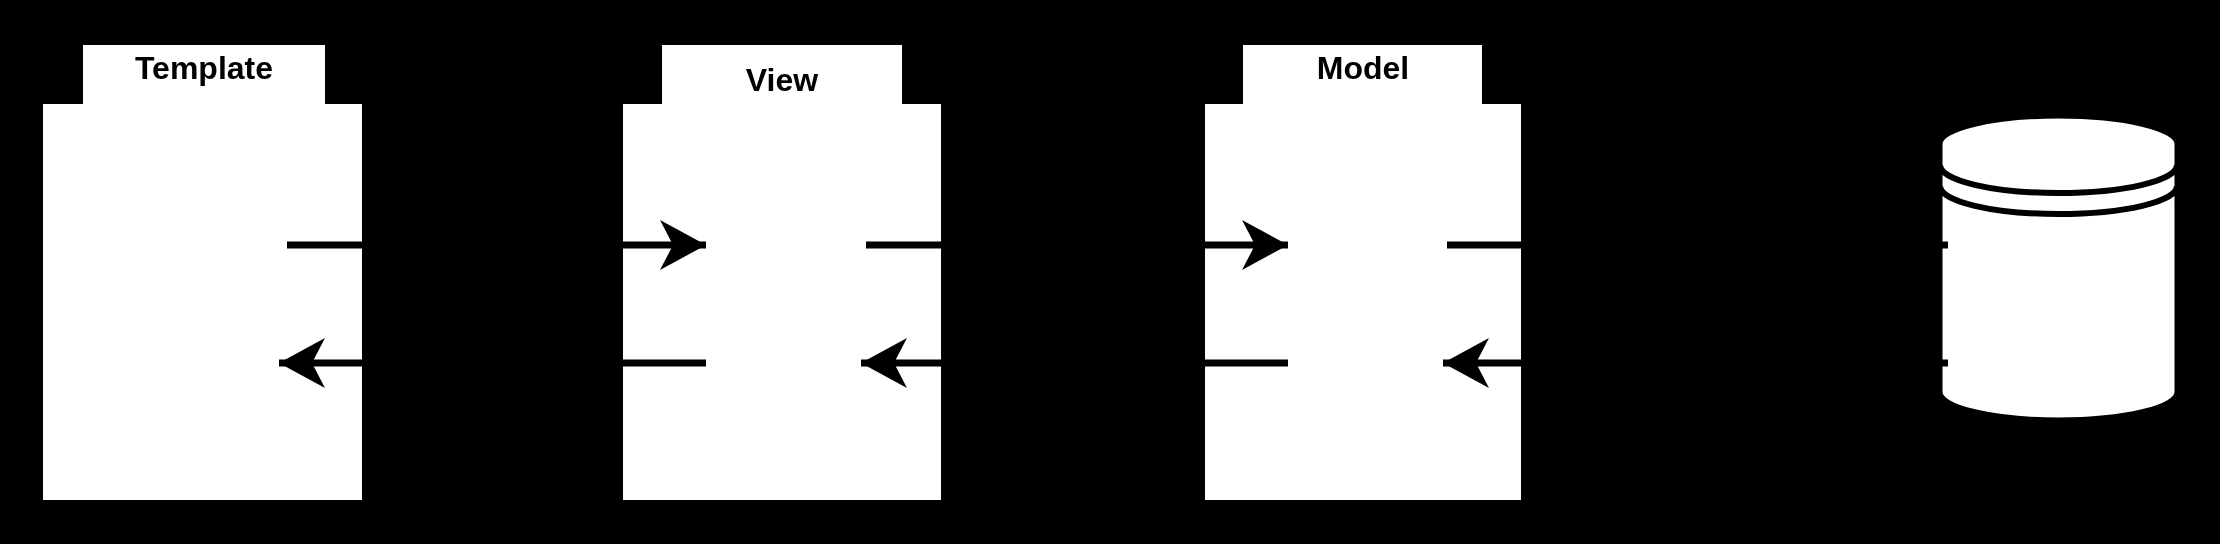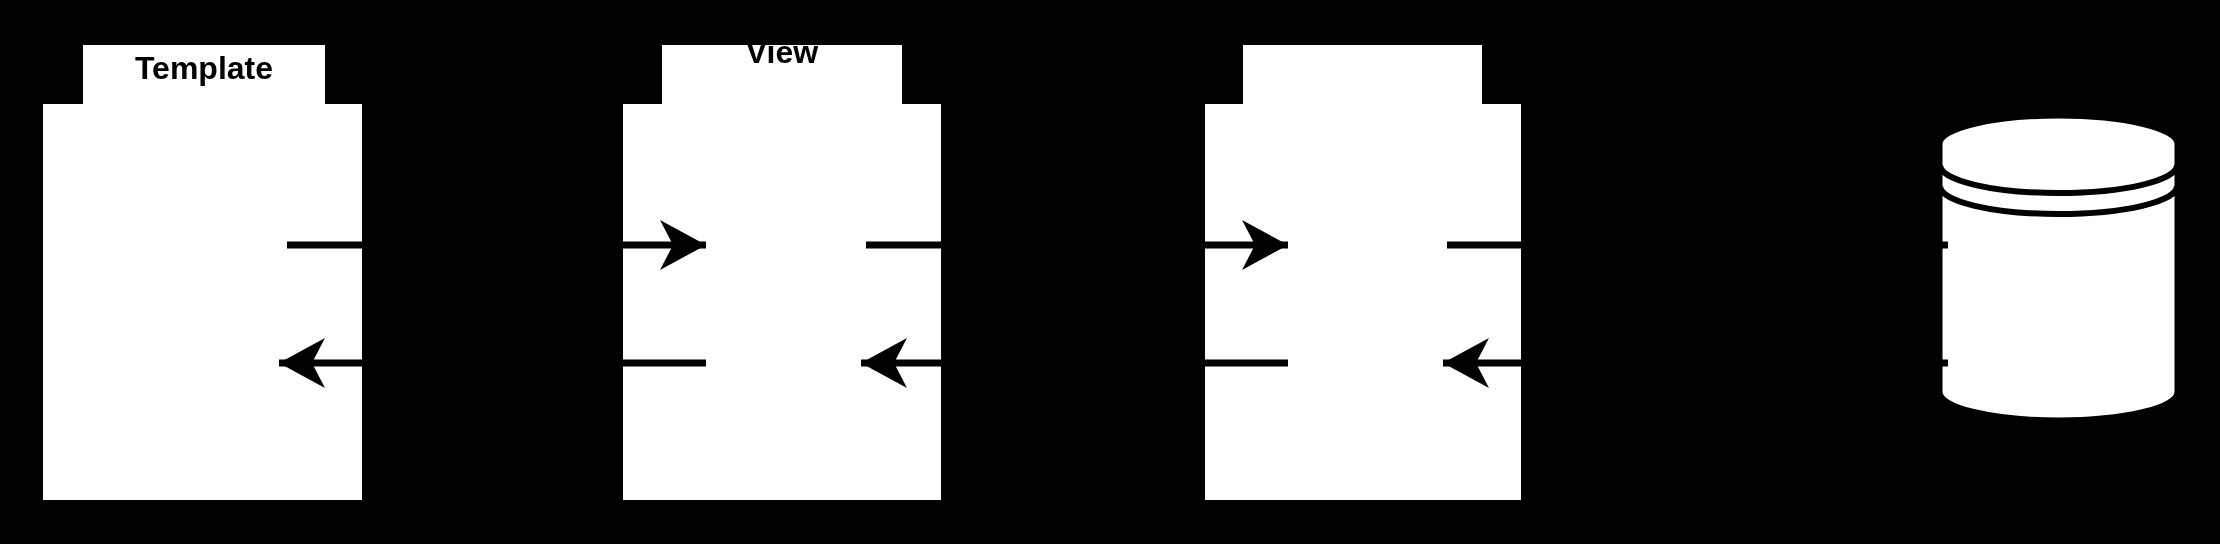--- a/index.html
+++ b/index.html
@@ -113,16 +113,17 @@
         </g>
         <g>
           <line x1="1948" y1="363" x2="1443" y2="363" stroke="#000000" stroke-width="7"></line>
           <path d="M 1443 363 L 1489 338 L 1476 363 L 1489 388 Z" fill="#000000"></path>
         </g>
       </g>
   </svg>
 
   <div class="node-label" id="label-template" style="left: 4px; top: 52px; width: 400px;">Template</div>
 
-  <div class="node-label" id="label-view" style="left: 582px; top: 36px; width: 400px;">View</div>
+  <div class="node-label" id="label-view" style="left: 582px; top: 64px; width: 400px;">View</div>
 
+  <div class="node-label" id="label-model" style="left: 1163px; top: 52px; width: 400px;">Model</div>
 
 </div>
 
 </body></html>

